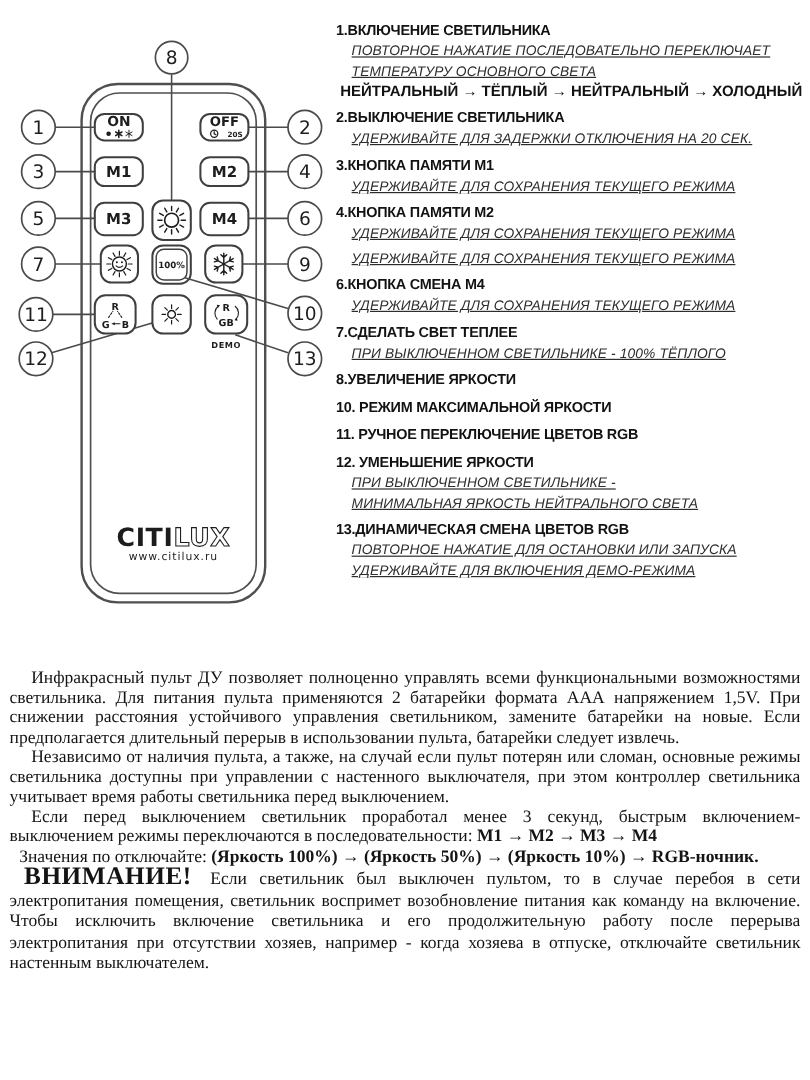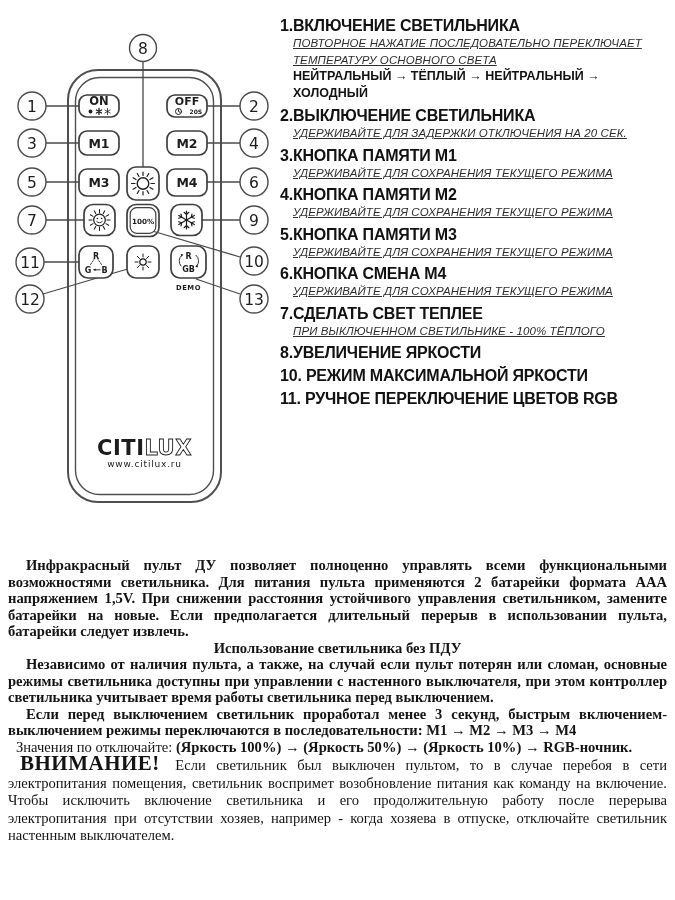--- a/index.html
+++ b/index.html
@@ -3,29 +3,29 @@
 <meta charset="utf-8">
 <style>
   html,body{margin:0;padding:0;background:#fff;}
   .page{position:relative;width:675px;height:900px;background:#fff;overflow:hidden;
         font-family:"Liberation Sans",sans-serif;color:#161616;}
   .remote-svg{position:absolute;left:0;top:0;}
   svg text{font-family:"DejaVu Sans",sans-serif;fill:#1d1d1d;}
 
   .instructions{position:absolute;left:280px;top:12px;width:392px;}
   .instr{margin-top:4px;}
-  .instr-head{font-weight:bold;font-size:16px;line-height:19px;color:#121212;letter-spacing:-0.2px;}
+  .instr-head{font-weight:bold;font-size:12px;line-height:19px;color:#121212;letter-spacing:-0.2px;}
   .instr-sub{font-style:italic;font-size:11.5px;line-height:16.5px;color:#2d2d2d;margin-left:13px;letter-spacing:0.1px;text-decoration:underline;}
-  .instr-boldline{font-weight:bold;font-size:12.5px;line-height:17px;color:#121212;margin-left:13px;}
+  .instr-boldline{font-weight:bold;font-size:12.5px;line-height:17px;color:#121212;text-align:center;}
 
   .bodytext{position:absolute;left:8px;top:557px;width:659px;
             font-family:"Liberation Serif",serif;font-size:14.6px;line-height:16.5px;
             color:#141414;text-align:justify;}
   .bodytext p{margin:0;}
-  .p-ind{text-indent:18px;font-weight:bold;}
+  .p-ind{text-indent:18px;}
   .p-ind-sm{text-indent:8px;}
   .center-head{text-align:center;font-weight:bold;}
   .attention{line-height:17.6px;text-indent:12px;margin-top:2px;}
   .attn-title{font-weight:bold;font-size:21px;letter-spacing:0.5px;padding-right:5px;}
 </style>
 </head>
 <body>
 
 <div class="page">
 
@@ -245,44 +245,52 @@
     </div>
     <div class="instr">
       <div class="instr-head"><span>3.</span><span>КНОПКА ПАМЯТИ М1</span></div>
       <div class="instr-sub">УДЕРЖИВАЙТЕ ДЛЯ СОХРАНЕНИЯ ТЕКУЩЕГО РЕЖИМА</div>
     </div>
     <div class="instr">
       <div class="instr-head"><span>4.</span><span>КНОПКА ПАМЯТИ М2</span></div>
       <div class="instr-sub">УДЕРЖИВАЙТЕ ДЛЯ СОХРАНЕНИЯ ТЕКУЩЕГО РЕЖИМА</div>
     </div>
     <div class="instr">
-      <div class="instr-head"><span>5.</span><span>КНОПКА ПАМЯТИ М3</span></div>
       <div class="instr-sub">УДЕРЖИВАЙТЕ ДЛЯ СОХРАНЕНИЯ ТЕКУЩЕГО РЕЖИМА</div>
     </div>
     <div class="instr">
       <div class="instr-head"><span>6.</span><span>КНОПКА СМЕНА М4</span></div>
       <div class="instr-sub">УДЕРЖИВАЙТЕ ДЛЯ СОХРАНЕНИЯ ТЕКУЩЕГО РЕЖИМА</div>
     </div>
     <div class="instr">
       <div class="instr-head"><span>7.</span><span>СДЕЛАТЬ СВЕТ ТЕПЛЕЕ</span></div>
       <div class="instr-sub">ПРИ ВЫКЛЮЧЕННОМ СВЕТИЛЬНИКЕ - 100% ТЁПЛОГО</div>
     </div>
     <div class="instr">
       <div class="instr-head"><span>8.</span><span>УВЕЛИЧЕНИЕ ЯРКОСТИ</span></div>
     </div>
     <div class="instr">
       <div class="instr-head"><span>10.</span><span> РЕЖИМ МАКСИМАЛЬНОЙ ЯРКОСТИ</span></div>
     </div>
     <div class="instr">
       <div class="instr-head"><span>11.</span><span> РУЧНОЕ ПЕРЕКЛЮЧЕНИЕ ЦВЕТОВ RGB</span></div>
     </div>
+    <div class="instr">
+      <div class="instr-head"><span>12.</span><span> УМЕНЬШЕНИЕ ЯРКОСТИ</span></div>
+      <div class="instr-sub">ПРИ ВЫКЛЮЧЕННОМ СВЕТИЛЬНИКЕ -</div>
+      <div class="instr-sub">МИНИМАЛЬНАЯ ЯРКОСТЬ НЕЙТРАЛЬНОГО СВЕТА</div>
+    </div>
+    <div class="instr">
+      <div class="instr-head"><span>13.</span><span>ДИНАМИЧЕСКАЯ СМЕНА ЦВЕТОВ RGB</span></div>
+      <div class="instr-sub">ПОВТОРНОЕ НАЖАТИЕ ДЛЯ ОСТАНОВКИ ИЛИ ЗАПУСКА</div>
+      <div class="instr-sub">УДЕРЖИВАЙТЕ ДЛЯ ВКЛЮЧЕНИЯ ДЕМО-РЕЖИМА</div>
+    </div>
   </div>
 
   <div class="bodytext">
     <p class="p-ind">Инфракрасный пульт ДУ позволяет полноценно управлять всеми функциональными возможностями светильника. Для питания пульта применяются 2 батарейки формата ААА напряжением 1,5V. При снижении расстояния устойчивого управления светильником, замените батарейки на новые. Если предполагается длительный перерыв в использовании пульта, батарейки следует извлечь.</p>
-    <div class="center-head">Использование светильника без ПДУ</div>
     <p class="p-ind">Независимо от наличия пульта, а также, на случай если пульт потерян или сломан, основные режимы светильника доступны при управлении с настенного выключателя, при этом контроллер светильника учитывает время работы светильника перед выключением.</p>
     <p class="p-ind"><span>Если перед выключением светильник проработал менее 3 секунд, быстрым включением-выключением режимы переключаются в последовательности: </span><b>М1 → М2 → М3 → М4</b></p>
     <p class="p-ind-sm"><span>Значения по отключайте: </span><b>(Яркость 100%) → (Яркость 50%) → (Яркость 10%) → RGB-ночник.</b></p>
     <p class="attention"><b class="attn-title">ВНИМАНИЕ!</b><span> Если светильник был выключен пультом, то в случае перебоя в сети электропитания помещения, светильник воспримет возобновление питания как команду на включение. Чтобы исключить включение светильника и его продолжительную работу после перерыва электропитания при отсутствии хозяев, например - когда хозяева в отпуске, отключайте светильник настенным выключателем.</span></p>
   </div>
 
 </div>
 
 </body></html>

